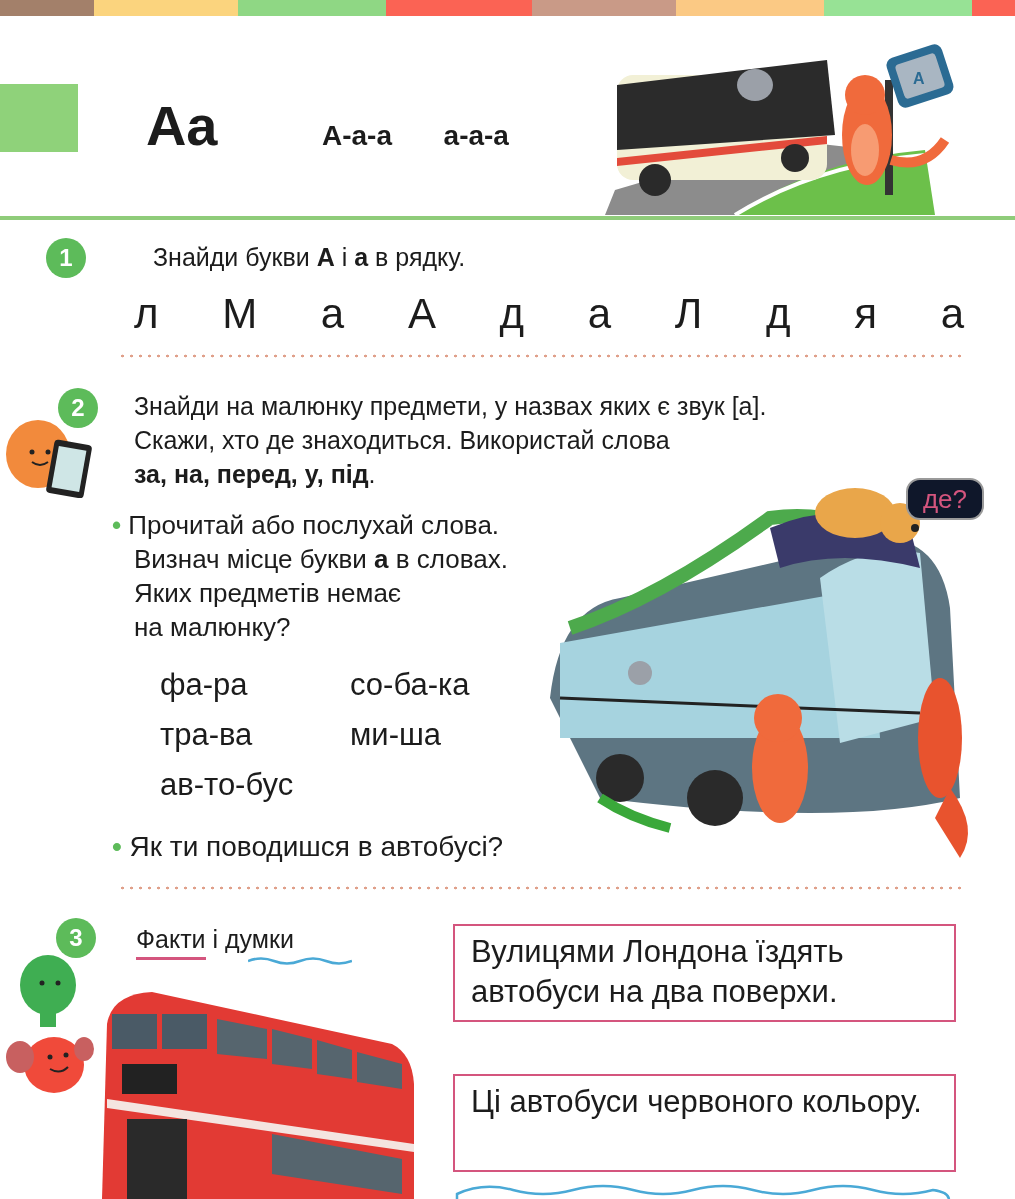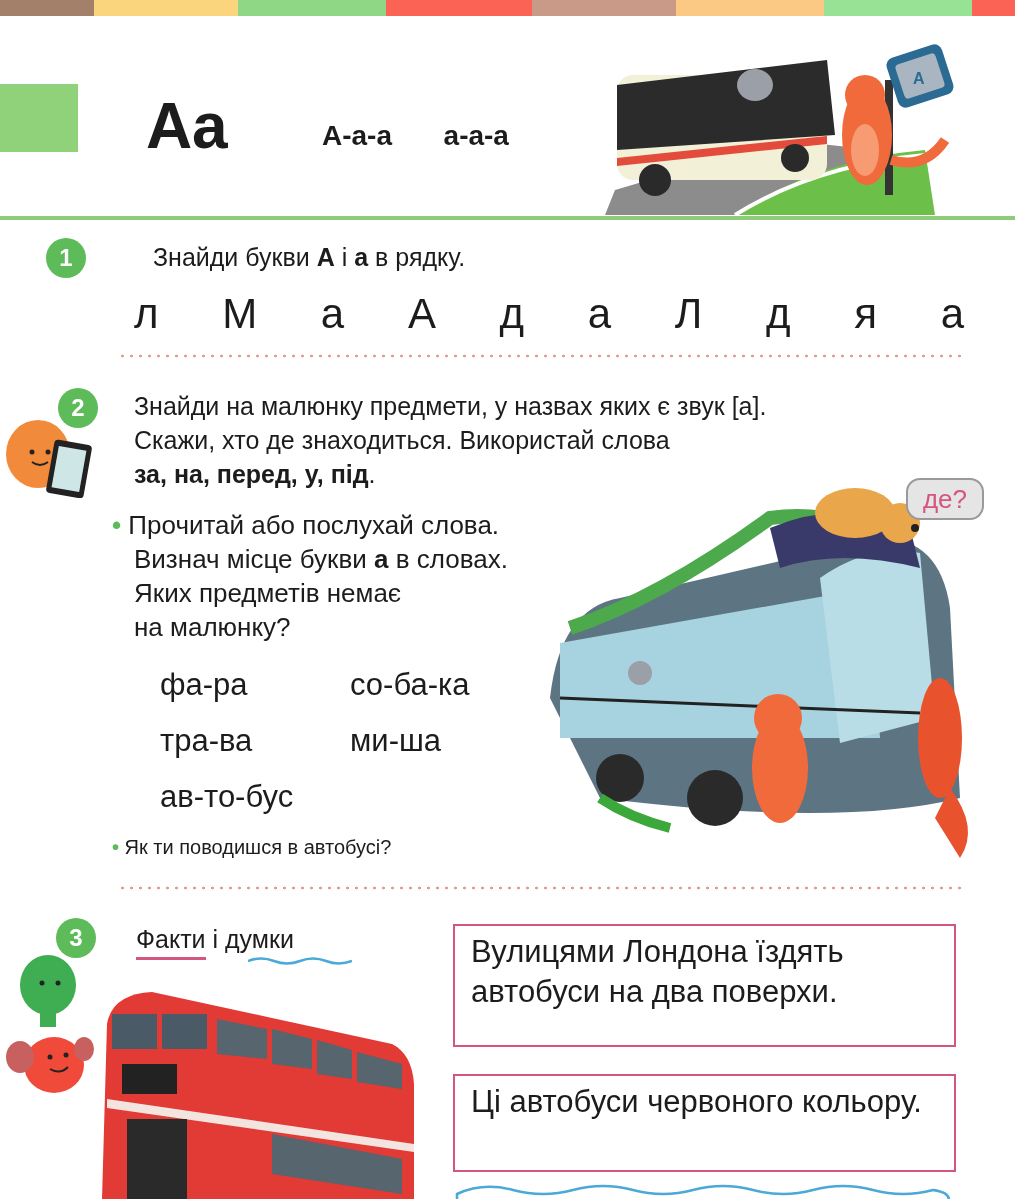--- a/index.html
+++ b/index.html
@@ -6,35 +6,35 @@
   body {
     width: 1015px; height: 1199px; overflow: hidden;
     background: #ffffff; position: relative;
     font-family: "Liberation Sans", "DejaVu Sans", sans-serif;
     color: #1c1c1c;
   }
   .stripe { position: absolute; top: 0; left: 0; width: 1015px; height: 16px; display: flex; }
   .stripe div { height: 16px; }
   .green-tab { position: absolute; left: 0; top: 84px; width: 78px; height: 68px; background: #8fd27a; }
   .header-line { position: absolute; left: 0; top: 216px; width: 1015px; height: 4px; background: #8fcc7a; }
-  .big-letters { position: absolute; left: 146px; top: 76px; font-size: 64px; font-weight: bold; letter-spacing: -1px; line-height: 100px; }
+  .big-letters { position: absolute; left: 146px; top: 76px; font-size: 56px; font-weight: bold; letter-spacing: -1px; line-height: 100px; }
   .syllables { position: absolute; left: 322px; top: 120px; font-size: 28px; font-weight: bold; word-spacing: 18px; }
   .badge {
     position: absolute; width: 40px; height: 40px; border-radius: 50%;
     background: #5dbb5a; color: #fff; font-weight: bold; font-size: 24px;
     display: flex; align-items: center; justify-content: center;
   }
   .task-text { position: absolute; font-size: 25px; line-height: 34px; color: #1c1c1c; }
   .letter-row { position: absolute; left: 134px; top: 290px; width: 830px; display: flex; justify-content: space-between; font-size: 42px; }
   .dots { position: absolute; height: 4px; background-image: radial-gradient(circle, #e0a08a 1.3px, transparent 1.6px); background-size: 9px 4px; }
   .bullet { color: #5dbb5a; font-weight: bold; }
-  .words { position: absolute; left: 160px; top: 664px; display: grid; grid-template-columns: 190px 200px; row-gap: 14px; font-size: 31px; line-height: 42px; }
+  .words { position: absolute; left: 160px; top: 664px; display: grid; grid-template-columns: 190px 200px; row-gap: 8px; font-size: 31px; line-height: 42px; }
   .fact-box { position: absolute; left: 453px; border: 2px solid #d4557e; font-size: 31px; line-height: 40px; padding: 6px 16px; }
   .wave-box { position: absolute; left: 453px; top: 1172px; width: 500px; height: 40px; }
-  .bubble { position: absolute; left: 906px; top: 478px; width: 78px; height: 42px; border: 2px solid #9a9a9a; border-radius: 14px; color: #d4557e; font-size: 26px; display: flex; align-items: center; justify-content: center; background: #e5e5e5; }
+  .bubble { position: absolute; left: 906px; top: 478px; width: 78px; height: 42px; border: 2px solid #9a9a9a; border-radius: 14px; color: #d4557e; font-size: 26px; display: flex; align-items: center; justify-content: center; background: #0f172a; }
   .illus { position: absolute; }
 </style>
 </head>
 <body>
 
 <div class="stripe">
   <div style="width: 94px; background: rgb(163, 128, 106);"></div>
   <div style="width: 144px; background: rgb(251, 212, 126);"></div>
   <div style="width: 148px; background: rgb(143, 215, 132);"></div>
   <div style="width: 146px; background: rgb(251, 99, 84);"></div>
@@ -112,21 +112,21 @@
 </div>
 
 <div class="words">
   <span>фа-ра</span>
   <span>со-ба-ка</span>
   <span>тра-ва</span>
   <span>ми-ша</span>
   <span>ав-то-бус</span>
 </div>
 
-<div class="task-text" style="left:112px;top:830px;font-size:20px;text-align:center;">
+<div class="task-text" style="left:112px;top:830px;font-size:28px;text-align:center;">
   <span class="bullet">•</span> <span>Як ти поводишся в автобусі?</span>
 </div>
 
 <svg class="illus" style="left:540px;top:468px" width="460" height="392" viewBox="0 0 460 392">
   <path d="M10 230 Q20 140 80 130 L340 70 Q400 70 410 140 L420 330 Q300 360 60 330 Z" fill="#5d7582"></path>
   <path d="M20 175 L330 120 L340 270 L20 270 Z" fill="#a6d3df"></path>
   <path d="M280 110 Q330 75 380 85 L395 250 L300 275 Z" fill="#b9dde6"></path>
   <path d="M30 160 Q120 130 230 50 Q300 40 350 80" stroke="#4daa4c" stroke-width="14" fill="none"></path>
   <path d="M230 60 Q300 30 370 60 L380 100 Q300 80 240 100 Z" fill="#3a3a6a"></path>
   <line x1="20" y1="230" x2="380" y2="245" stroke="#222" stroke-width="3"></line>
@@ -174,21 +174,21 @@
   <rect x="70" y="30" width="45" height="35" fill="#4a5a66"></rect>
   <path d="M125 35 L175 45 L175 75 L125 70 Z" fill="#56656e"></path>
   <path d="M180 45 L220 55 L220 85 L180 80 Z" fill="#56656e"></path>
   <path d="M225 56 L260 66 L260 95 L225 90 Z" fill="#56656e"></path>
   <path d="M265 68 L310 80 L310 105 L265 98 Z" fill="#56656e"></path>
   <rect x="30" y="80" width="55" height="30" fill="#222"></rect>
   <rect x="35" y="135" width="60" height="80" fill="#2a2a2a"></rect>
   <path d="M180 150 L310 175 L310 210 L180 190 Z" fill="#56656e"></path>
 </svg>
 
-<div class="fact-box" style="top:924px;width:503px;height:123px;">
+<div class="fact-box" style="top:924px;width:503px;height:98px;">
   <span>Вулицями Лондона їздять автобуси на два поверхи.</span>
 </div>
 <div class="fact-box" style="top:1054px;width:503px;height:98px;margin-top:20px;">
   <span>Ці автобуси червоного кольору.</span>
 </div>
 <svg class="wave-box" viewBox="0 0 500 40">
   <path d="M4 40 L4 22 Q30 10 60 18 T120 18 T180 18 T240 18 T300 18 T360 18 T420 18 T480 18 Q496 20 496 28 L496 40" stroke="#4aa9d6" stroke-width="2.5" fill="none"></path>
 </svg>
 
 </body></html>

